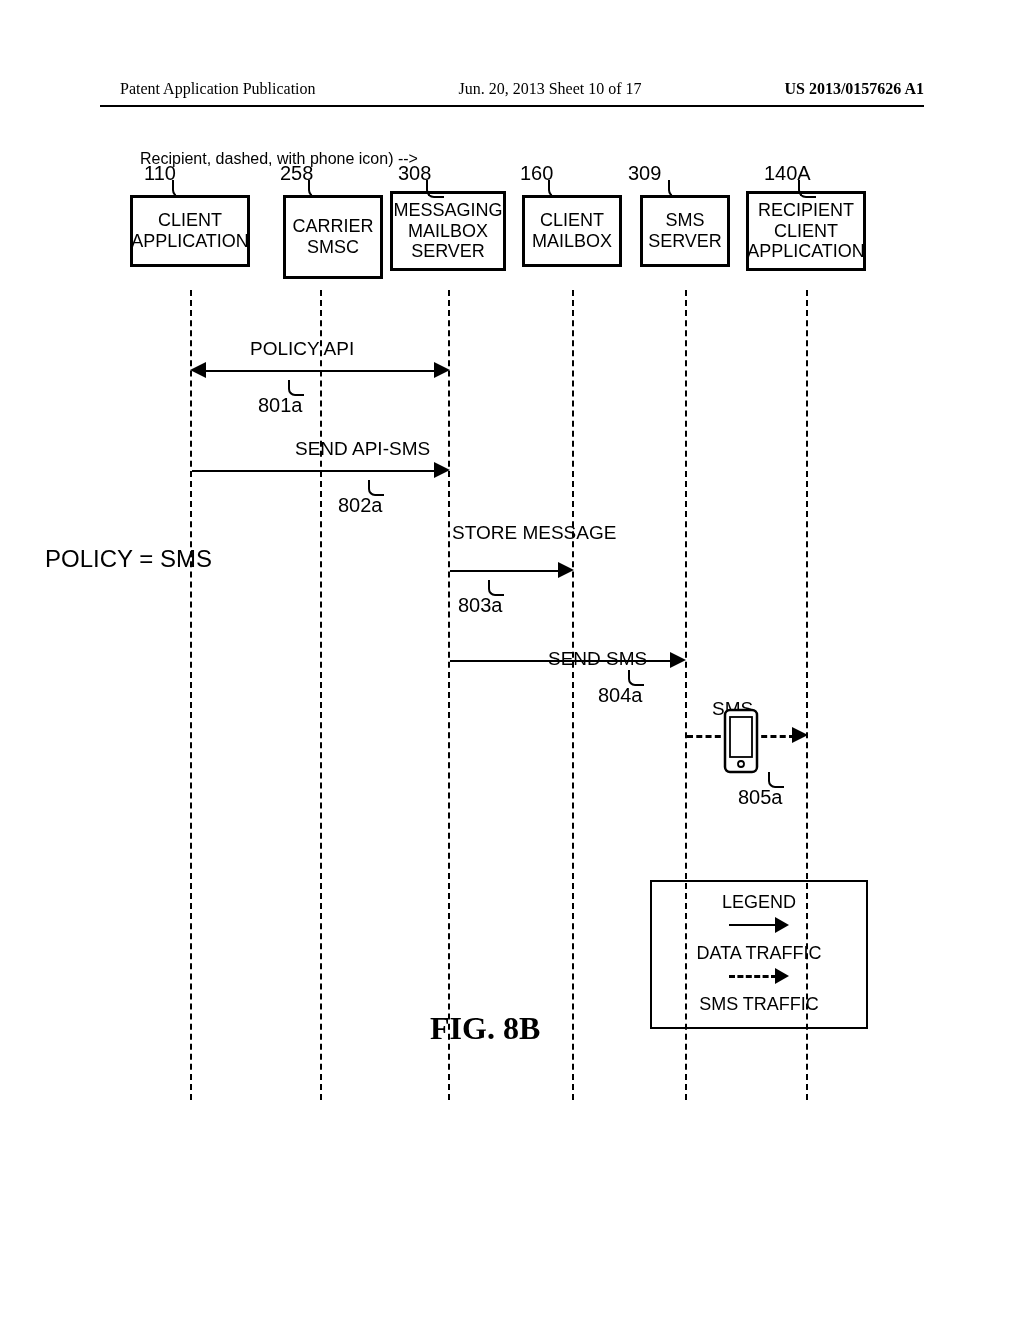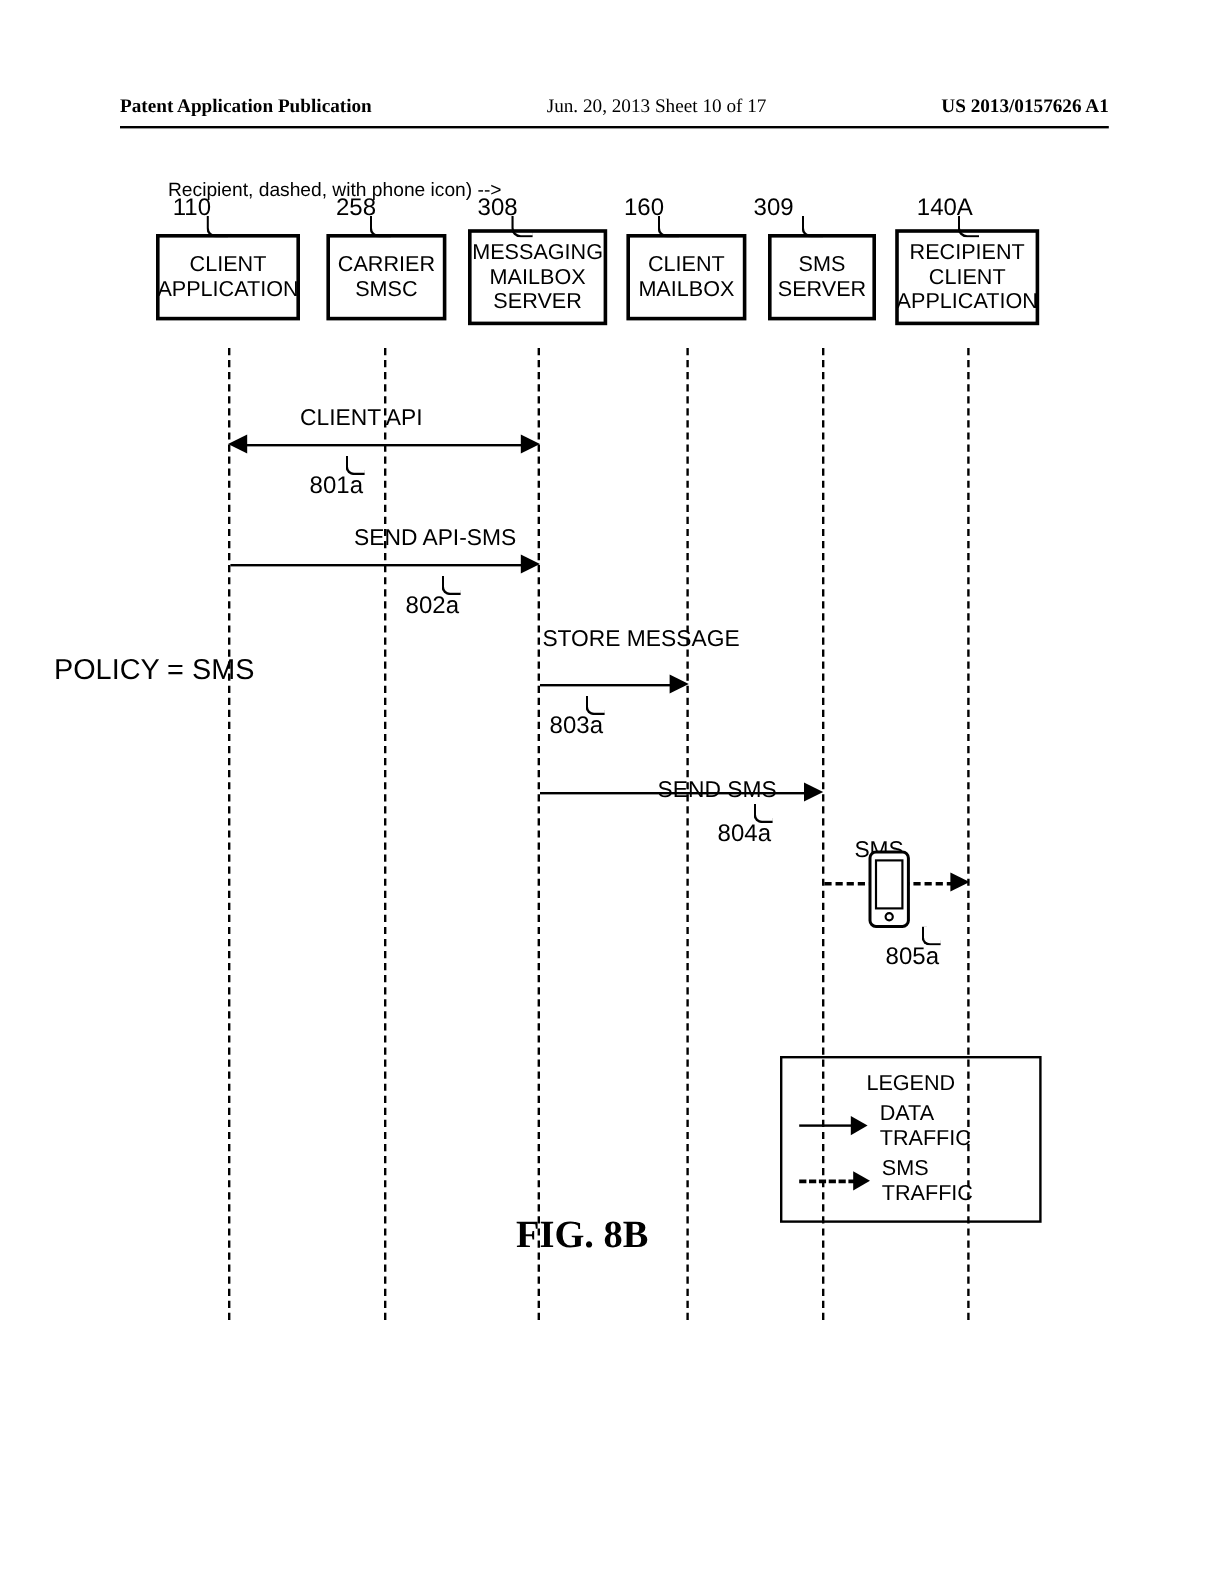--- a/index.html
+++ b/index.html
@@ -14,21 +14,21 @@
   .header {
     position: absolute;
     top: 80px;
     left: 100px;
     right: 100px;
     display: flex;
     justify-content: space-between;
     font-size: 16px;
     font-family: "Times New Roman", serif;
   }
-  .header .left { font-weight: bold; }
+  .header .left { font-weight: normal; margin-left: 20px; }
   .header .mid { text-align: center; }
   .header .right { font-weight: bold; text-align: right; }
   .hr {
     position: absolute;
     top: 105px;
     left: 100px;
     right: 100px;
     border-top: 2px solid #000;
   }
   .diagram {
@@ -125,21 +125,21 @@
     font-family: "Times New Roman", serif;
     font-weight: bold;
   }
   .legend {
     position: absolute;
     border: 2.5px solid #000;
     padding: 10px 14px 12px 14px;
     font-size: 18px;
   }
   .legend .title { text-align: center; margin-bottom: 4px; }
-  .legend .row { display: flex; align-items: center; gap: 10px; margin-top: 4px; }
+  .legend .row { display: flex; align-items: center; gap: 10px; margin-top: 4px; flex-direction: column; }
   .leg-arrow { position: relative; width: 60px; height: 16px; }
   .leg-arrow .line { position:absolute; left:0; right:12px; top:7px; }
   .leg-arrow .head {
     position:absolute; right:0; top:0;
     width:0;height:0;
     border-top:8px solid transparent;
     border-bottom:8px solid transparent;
     border-left:14px solid #000;
   }
   .phone {
@@ -165,21 +165,21 @@
 
     <div class="actor-label" style="left:4px">110</div>
     <div class="hook" style="left:32px"></div>
     <div class="actor" style="left:-10px;width:120px;height:72px">
       <span style="white-space:pre-line">CLIENT
 APPLICATION</span>
     </div>
 
     <div class="actor-label" style="left:140px">258</div>
     <div class="hook" style="left:168px"></div>
-    <div class="actor" style="left:132px;width:100px;height:72px">
+    <div class="actor" style="left:143px;width:100px;height:84px">
       <span style="white-space:pre-line">CARRIER
 SMSC</span>
     </div>
 
     <div class="actor-label" style="left:258px">308</div>
     <div class="hook" style="left:286px"></div>
     <div class="actor" style="left:250px;width:116px;height:80px;top:41px">
       <span style="white-space:pre-line">MESSAGING
 MAILBOX
 SERVER</span>
@@ -210,21 +210,21 @@
 
   
   <div class="lifeline" style="left:50px"></div>
   <div class="lifeline" style="left:180px"></div>
   <div class="lifeline" style="left:308px"></div>
   <div class="lifeline" style="left:432px"></div>
   <div class="lifeline" style="left:545px"></div>
   <div class="lifeline" style="left:666px"></div>
 
   
-  <div class="msg" style="left:110px;top:188px">CLIENT API</div>
+  <div class="msg" style="left:110px;top:188px">POLICY API</div>
   <div class="arrow-solid" style="left:62px;top:220px;width:236px"></div>
   <div class="arrowhead-l" style="left:50px;top:212px"></div>
   <div class="arrowhead-r" style="left:294px;top:212px"></div>
   <div class="refhook" style="left:148px;top:230px"></div>
   <div class="ref" style="left:118px;top:244px">801a</div>
 
   
   <div class="msg" style="left:155px;top:288px">SEND API-SMS</div>
   <div class="arrow-solid" style="left:52px;top:320px;width:244px"></div>
   <div class="arrowhead-r" style="left:294px;top:312px"></div>

